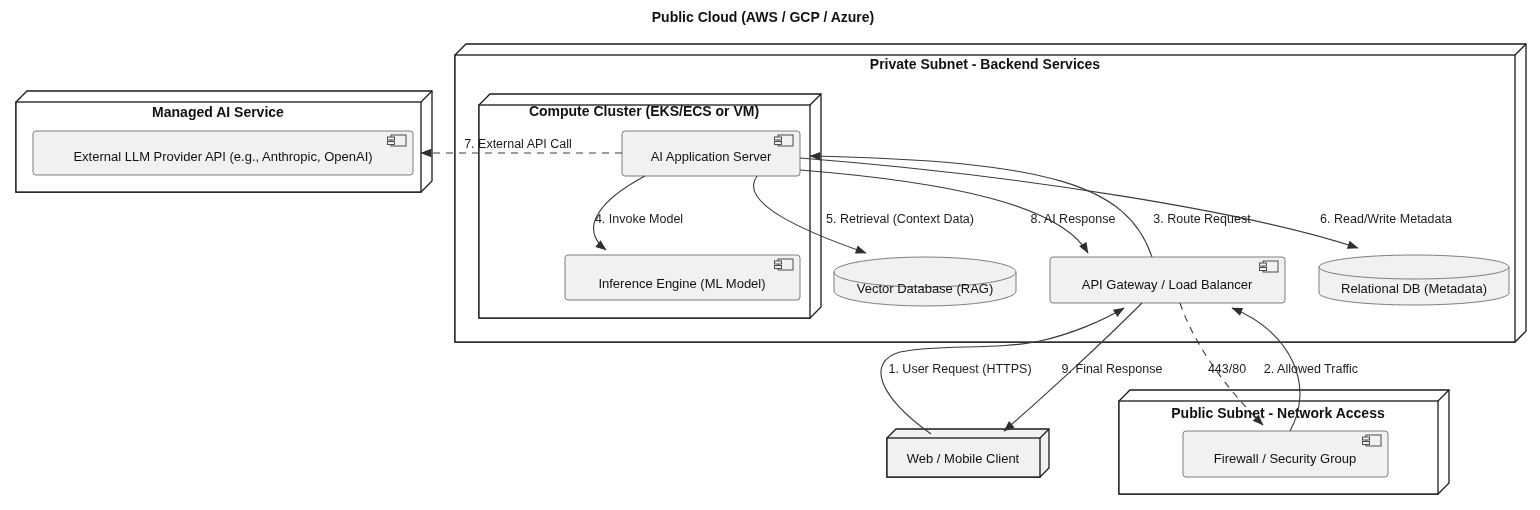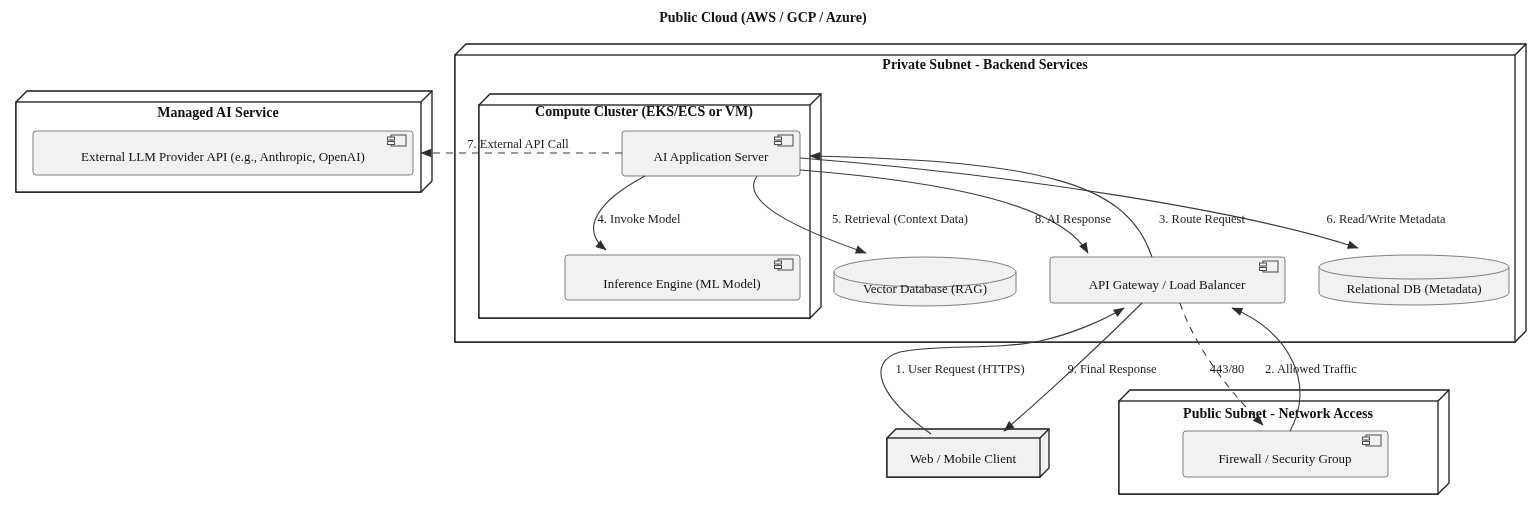--- a/index.html
+++ b/index.html
@@ -1,16 +1,16 @@
 <!DOCTYPE html>
 <html><head>
 <meta charset="utf-8">
 <style>
   html,body{margin:0;padding:0;background:#ffffff;}
-  .stage{width:1470px;height:510px;position:relative;font-family:Liberation Serif, serif;}
+  .stage{width:1470px;height:510px;position:relative;font-family:Liberation Sans, sans-serif;}
   svg{display:block;}
   text{fill:#111111;}
   .node-title{font-weight:bold;font-size:14px;text-anchor:middle;}
   .diagram-title{font-weight:bold;font-size:14px;text-anchor:middle;}
   .comp-label{font-size:13px;text-anchor:middle;}
   .edge-label{font-size:12.5px;text-anchor:middle;fill:#1c1c1c;}
   .node-shape{fill:#ffffff;stroke:#1b1b1b;stroke-width:1.3;stroke-linejoin:miter;}
   .node-shape-gray{fill:#f1f1f1;stroke:#1b1b1b;stroke-width:1.3;}
   .node-line{stroke:#1b1b1b;stroke-width:1.3;fill:none;}
   .comp{fill:#f1f1f1;stroke:#7e7e7e;stroke-width:1;}

